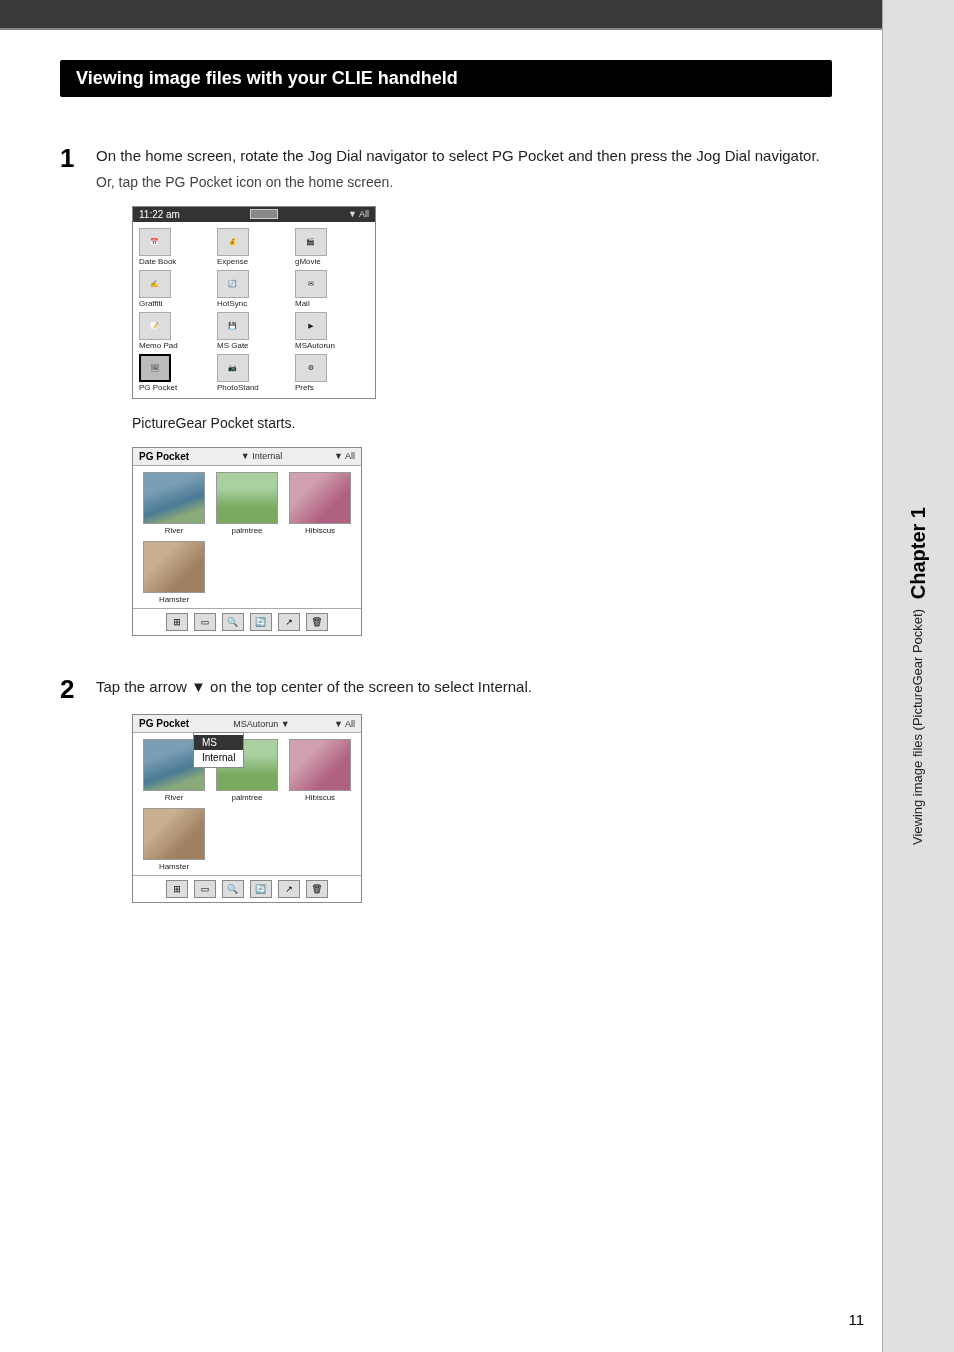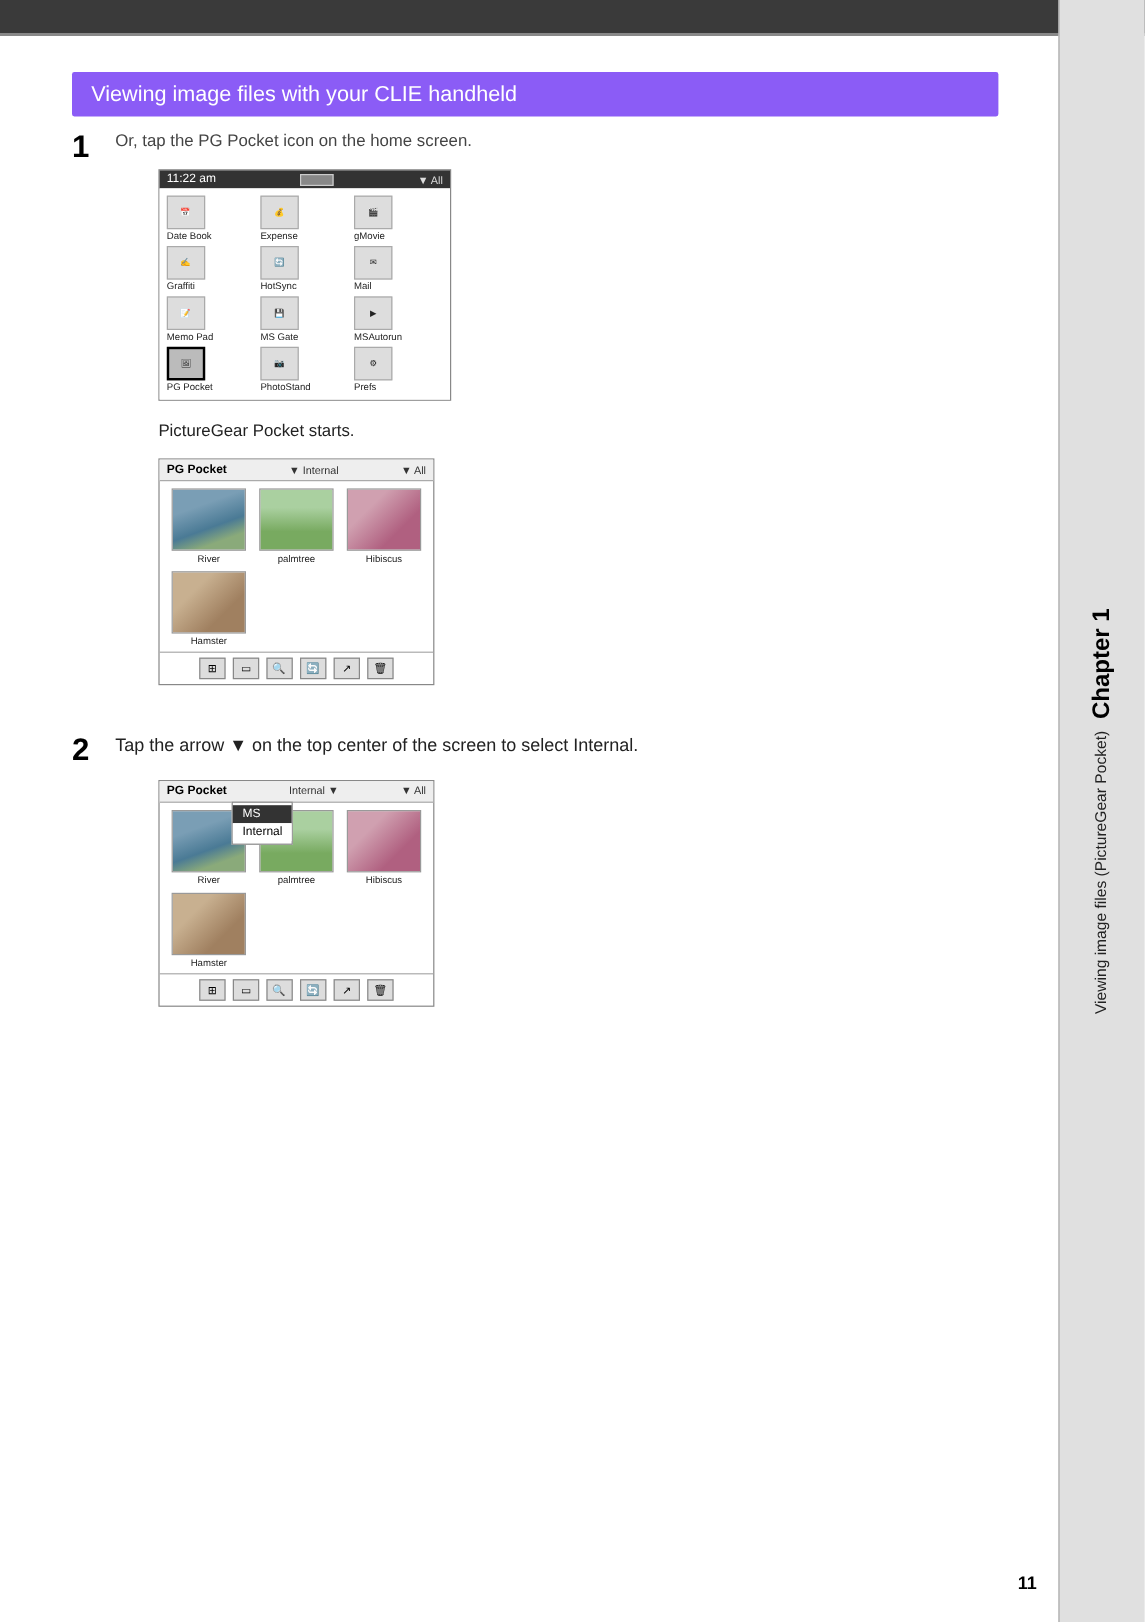--- a/index.html
+++ b/index.html
@@ -61,26 +61,26 @@
     }
 
     
     .main-content {
       margin-right: 72px;
       padding: 30px 50px 40px 60px;
     }
 
     
     .section-header {
-      background: #8b5cf6;
+      background: #000000;
       color: #fff;
       font-size: 18px;
-      font-weight: normal;
+      font-weight: bold;
       padding: 8px 16px;
-      margin-bottom: 12px;
+      margin-bottom: 48px;
       border-radius: 2px;
     }
 
     
     .step {
       display: flex;
       align-items: flex-start;
       margin-bottom: 24px;
     }
 
@@ -281,21 +281,21 @@
       color: #222;
       margin: 4px 0 14px 36px;
     }
 
     
     .page-number {
       position: absolute;
       bottom: 24px;
       right: 90px;
       font-size: 15px;
-      font-weight: bold;
+      font-weight: normal;
       color: #000;
     }
 
     
     .pg-dropdown-overlay {
       position: relative;
     }
 
     .pg-dropdown-list {
       position: absolute;
@@ -331,20 +331,21 @@
 
 <div class="main-content">
 
   <div class="section-header">
     <span>Viewing image files with your CLIE handheld</span>
   </div>
 
   <div class="step">
     <div class="step-number">1</div>
     <div class="step-content">
+      <div class="step-text">On the home screen, rotate the Jog Dial navigator to select PG Pocket and then press the Jog Dial navigator.</div>
       <div class="step-subtext">Or, tap the PG Pocket icon on the home screen.</div>
 
       <div class="device-screen">
         <div class="device-titlebar">
           <span class="time">11:22 am</span>
           <span class="battery"></span>
           <span class="all-btn">▼ All</span>
         </div>
         <div class="home-icons">
 
@@ -444,21 +445,21 @@
   </div>
 
   <div class="step">
     <div class="step-number">2</div>
     <div class="step-content">
       <div class="step-text">Tap the arrow ▼ on the top center of the screen to select Internal.</div>
 
       <div class="pg-screen">
         <div class="pg-titlebar pg-dropdown-overlay">
           <span class="pg-title">PG Pocket</span>
-          <span class="pg-dropdown">Internal ▼</span>
+          <span class="pg-dropdown">MSAutorun ▼</span>
           <span class="pg-dropdown">▼ All</span>
 
           <div class="pg-dropdown-list">
             <div class="selected">MS</div>
             <div>Internal</div>
           </div>
         </div>
         <div class="pg-images-grid">
           <div class="pg-image-item">
             <div class="pg-img river"></div>

